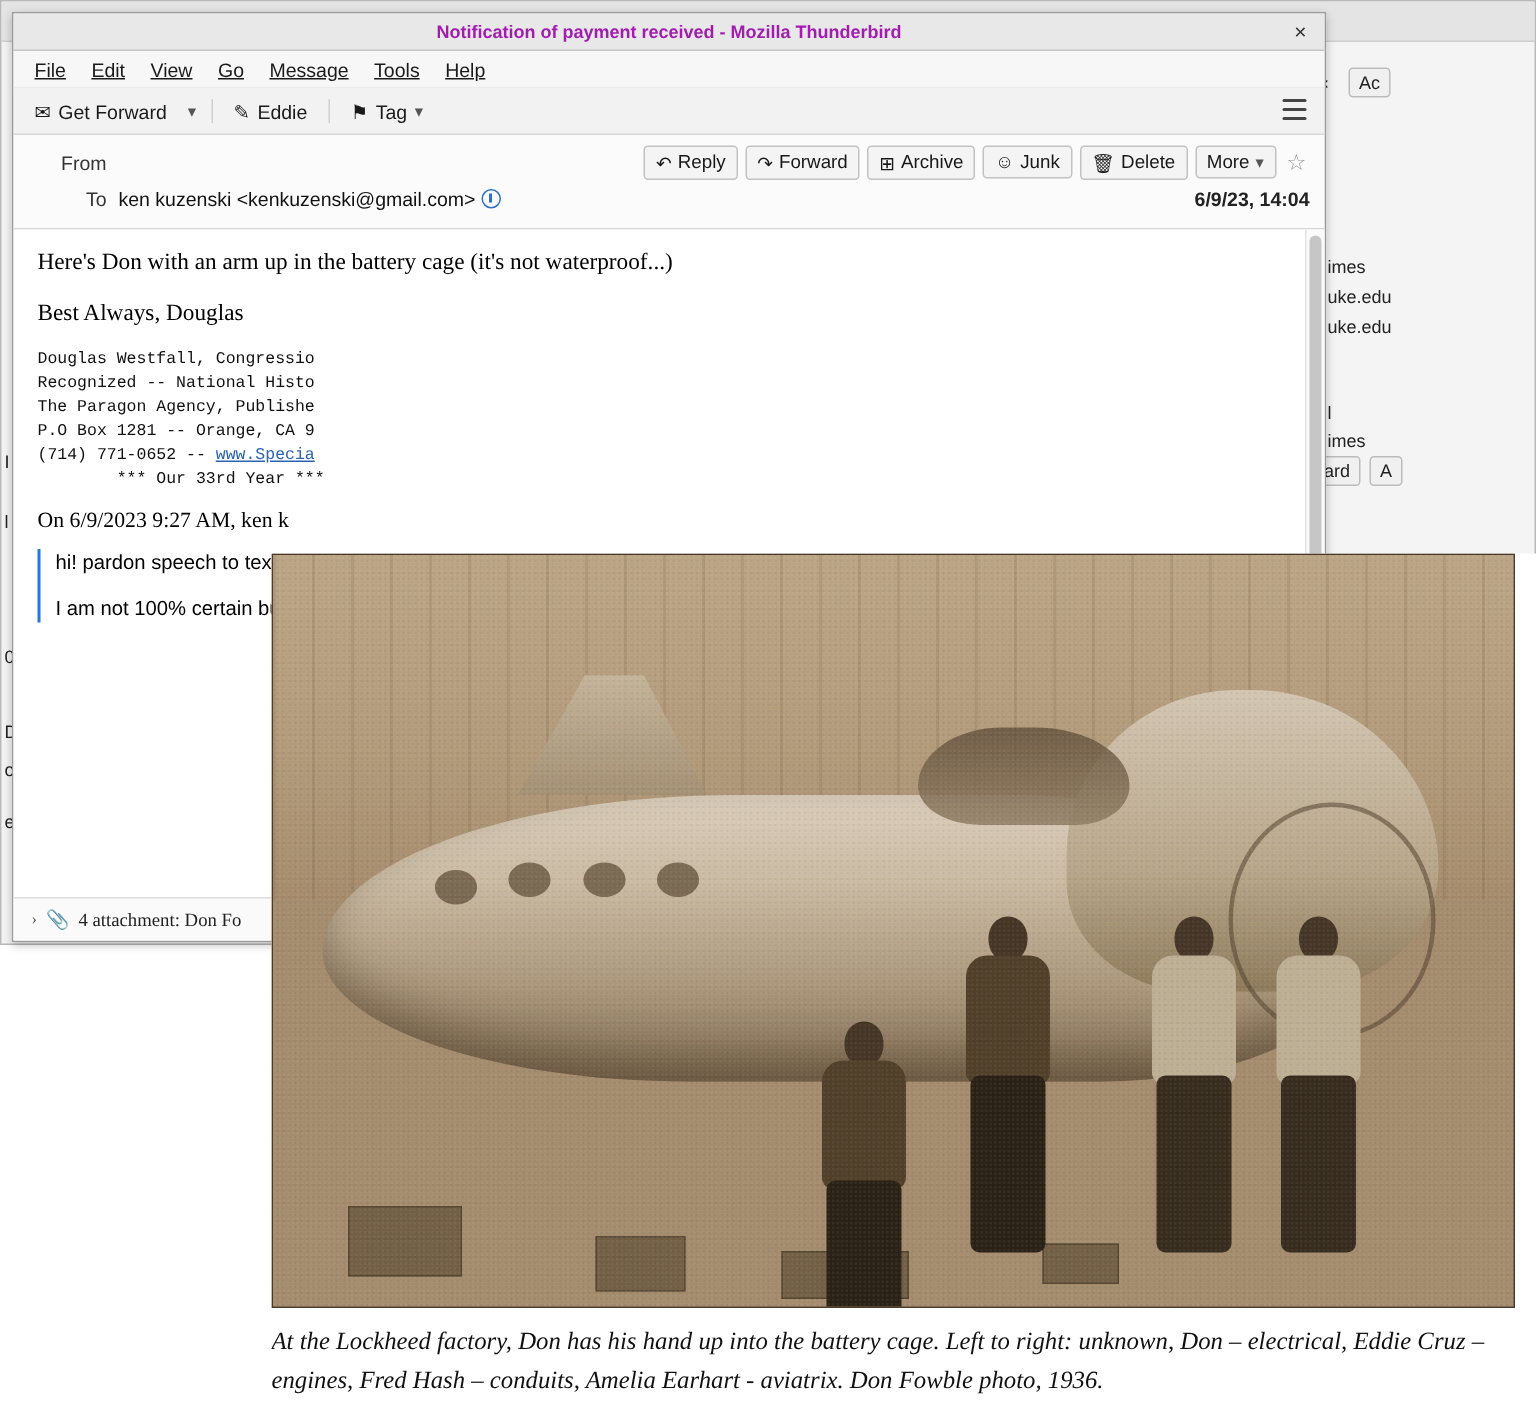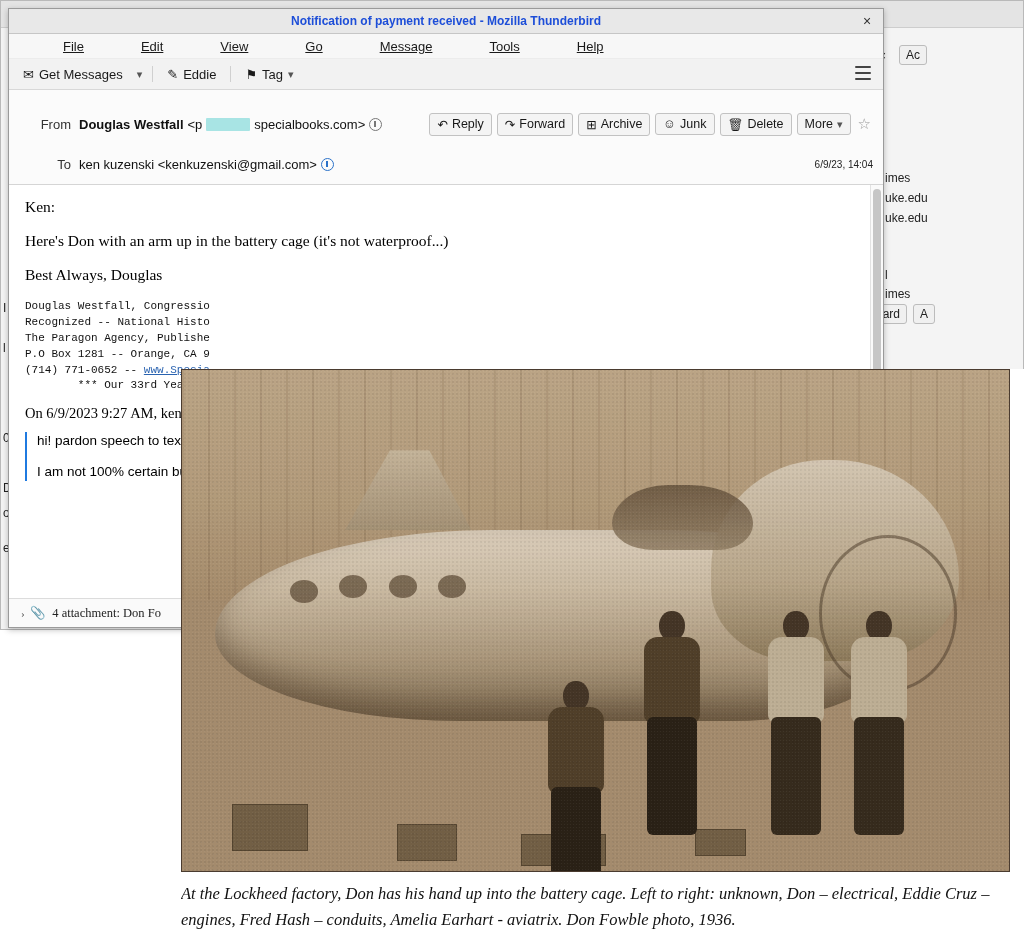--- a/index.html
+++ b/index.html
@@ -35,68 +35,68 @@
     background:#f7f7f7;border:1px solid #9a9a9a;box-sizing:border-box;
     box-shadow:0 2px 6px rgba(0,0,0,.25);
     display:flex;flex-direction:column;
   }
   #msg-titlebar{
     height:24px;flex:0 0 auto;background:#e8e8e8;
     border-bottom:1px solid #c6c6c6;position:relative;
   }
   #msg-title{
     position:absolute;left:0;right:0;top:0;height:24px;line-height:24px;
-    text-align:center;font-size:12px;font-weight:bold;color:#1d4ed8;
+    text-align:center;font-size:12px;font-weight:bold;color:#a21caf;
   }
   #msg-close{
     position:absolute;right:6px;top:0;height:24px;line-height:24px;
     width:20px;text-align:center;font-size:14px;color:#333;cursor:pointer;
   }
   #menubar{
     height:24px;flex:0 0 auto;background:#f7f7f7;
     display:flex;align-items:center;padding-left:14px;gap:17px;
     border-bottom:1px solid #ececec;
   }
-  .menu-item{font-size:13px;color:#1a1a1a;cursor:default;margin-left:40px;}
+  .menu-item{font-size:13px;color:#1a1a1a;cursor:default;}
   .menu-item span.ul{text-decoration:underline;}
   #toolbar{
     height:30px;flex:0 0 auto;background:#f2f2f2;
     display:flex;align-items:center;padding:0 10px;gap:10px;
     border-bottom:1px solid #d8d8d8;position:relative;
   }
   .tb-btn{display:flex;align-items:center;gap:5px;font-size:13px;color:#1a1a1a;
     padding:2px 4px;border-radius:3px;cursor:default;}
   .tb-sep{width:1px;height:16px;background:#d0d0d0;}
   #hamburger{position:absolute;right:12px;top:7px;width:16px;height:14px;cursor:pointer;}
   #hamburger i{display:block;height:2px;background:#444;margin-bottom:4px;border-radius:1px;}
 
   
   #hdr{
     flex:0 0 auto;background:#fbfbfb;border-bottom:1px solid #d5d5d5;
     padding:6px 10px 8px 10px;
   }
-  .hdr-row{display:flex;align-items:center;min-height:24px;gap:8px;margin-top:16px;}
+  .hdr-row{display:flex;align-items:center;min-height:24px;gap:8px;}
   .hdr-label{width:52px;text-align:right;color:#333;font-size:13px;flex:0 0 auto;}
   .hdr-value{font-size:13px;color:#111;display:flex;align-items:center;gap:4px;}
   .hdr-bold{font-weight:bold;}
   .redact{display:inline-block;width:44px;height:13px;background:#a8e4e4;
     vertical-align:middle;border-radius:1px;}
   .dot-icon{display:inline-block;width:11px;height:11px;border-radius:50%;
     border:1px solid #777;position:relative;}
   .dot-icon::after{content:"";position:absolute;left:4px;top:2px;width:2px;height:6px;background:#777;}
   .dot-icon.blue{border-color:#2b72c9;}
   .dot-icon.blue::after{background:#2b72c9;}
   #hdr-actions{margin-left:auto;display:flex;align-items:center;gap:5px;}
   .act-btn{
     border:1px solid #c2c2c2;background:#f4f4f4;border-radius:3px;
     font-size:12.5px;padding:3px 7px;color:#181818;display:flex;align-items:center;gap:4px;
     cursor:pointer;white-space:nowrap;
   }
   .star{font-size:15px;color:#9a9a9a;cursor:pointer;padding:0 2px;}
-  #date-cell{margin-left:auto;font-size:10px;color:#222;}
+  #date-cell{margin-left:auto;font-size:13px;color:#222;font-weight:bold;}
 
   
   #msg-body{
     flex:1 1 auto;background:#ffffff;position:relative;overflow:hidden;
     padding:12px 16px 0 16px;
     font-family:"Liberation Serif", serif;font-size:15.5px;color:#000;
     line-height:1.35;
   }
   #msg-body p{margin:0 0 13px 0;}
   pre.sig{
@@ -244,21 +244,21 @@
     <div class="menu-item"><span class="ul">View</span></div>
     <div class="menu-item"><span class="ul">Go</span></div>
     <div class="menu-item"><span class="ul">Message</span></div>
     <div class="menu-item"><span class="ul">Tools</span></div>
     <div class="menu-item"><span class="ul">Help</span></div>
   </div>
 
   <div id="toolbar">
     <div class="tb-btn">
       <span>✉</span>
-      <span>Get Messages</span>
+      <span>Get Forward</span>
     </div>
     <span class="chev">▾</span>
     <div class="tb-sep"></div>
     <div class="tb-btn">
       <span>✎</span>
       <span>Eddie</span>
     </div>
     <div class="tb-sep"></div>
     <div class="tb-btn">
       <span>⚑</span>
@@ -268,27 +268,20 @@
     <div id="hamburger">
         <i></i>
         <i></i>
         <i></i>
       </div>
   </div>
 
   <div id="hdr">
     <div class="hdr-row">
       <div class="hdr-label">From</div>
-      <div class="hdr-value">
-        <span class="hdr-bold">Douglas Westfall</span>
-        <span>&lt;p</span>
-          <span class="redact"></span>
-          <span>specialbooks.com&gt;</span>
-        <span class="dot-icon"></span>
-      </div>
       <div id="hdr-actions">
         <div class="act-btn">
             <span>↶</span>
             <span>Reply</span>
           </div>
         <div class="act-btn">
             <span>↷</span>
             <span>Forward</span>
           </div>
         <div class="act-btn">
@@ -316,21 +309,20 @@
       <div class="hdr-value">
         <span>ken kuzenski &lt;kenkuzenski@gmail.com&gt;</span>
         <span class="dot-icon blue"></span>
       </div>
       <div id="date-cell">6/9/23, 14:04</div>
     </div>
 
   </div>
 
   <div id="msg-body">
-    <p>Ken:</p>
     <p>Here's Don with an arm up in the battery cage (it's not waterproof...)</p>
     <p>Best Always, Douglas</p>
 
     <pre class="sig"><span>Douglas Westfall, Congressio</span>
 <span>Recognized -- National Histo</span>
 <span>The Paragon Agency, Publishe</span>
 <span>P.O Box 1281 -- Orange, CA 9</span>
 <span>(714) 771-0652 -- </span><a href="#">www.Specia</a>
 <span>        *** Our 33rd Year ***</span></pre>
 

